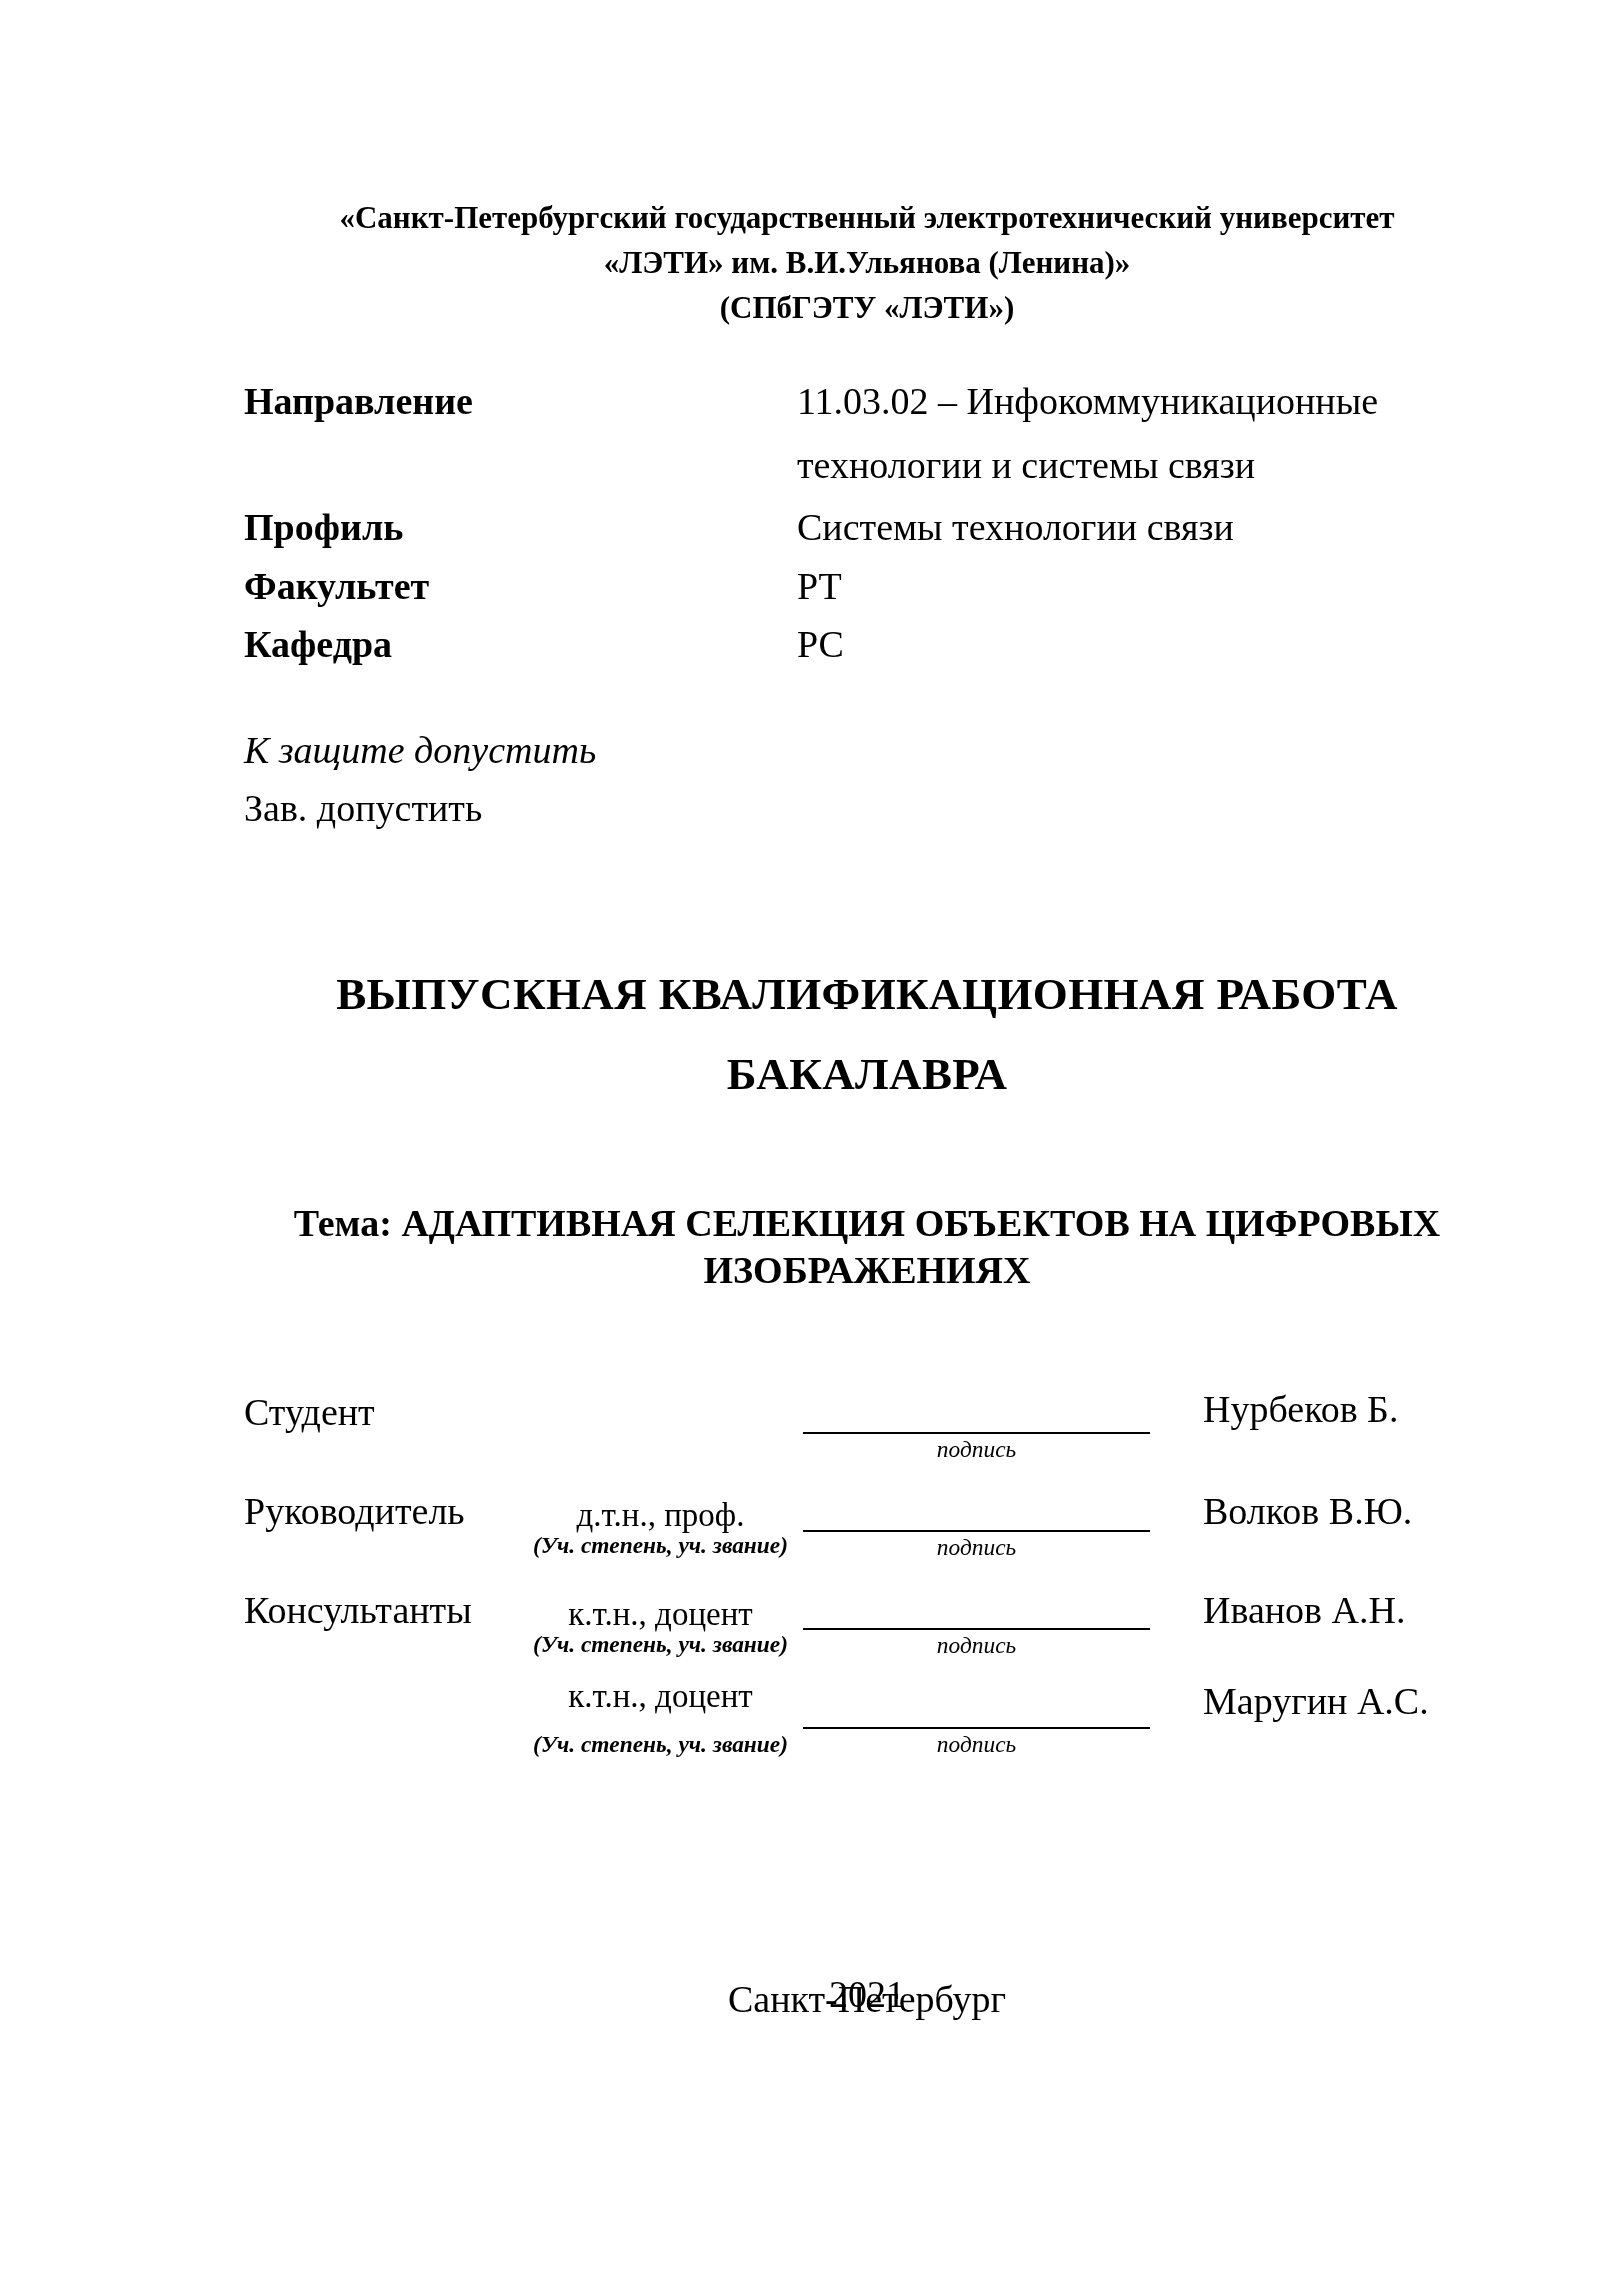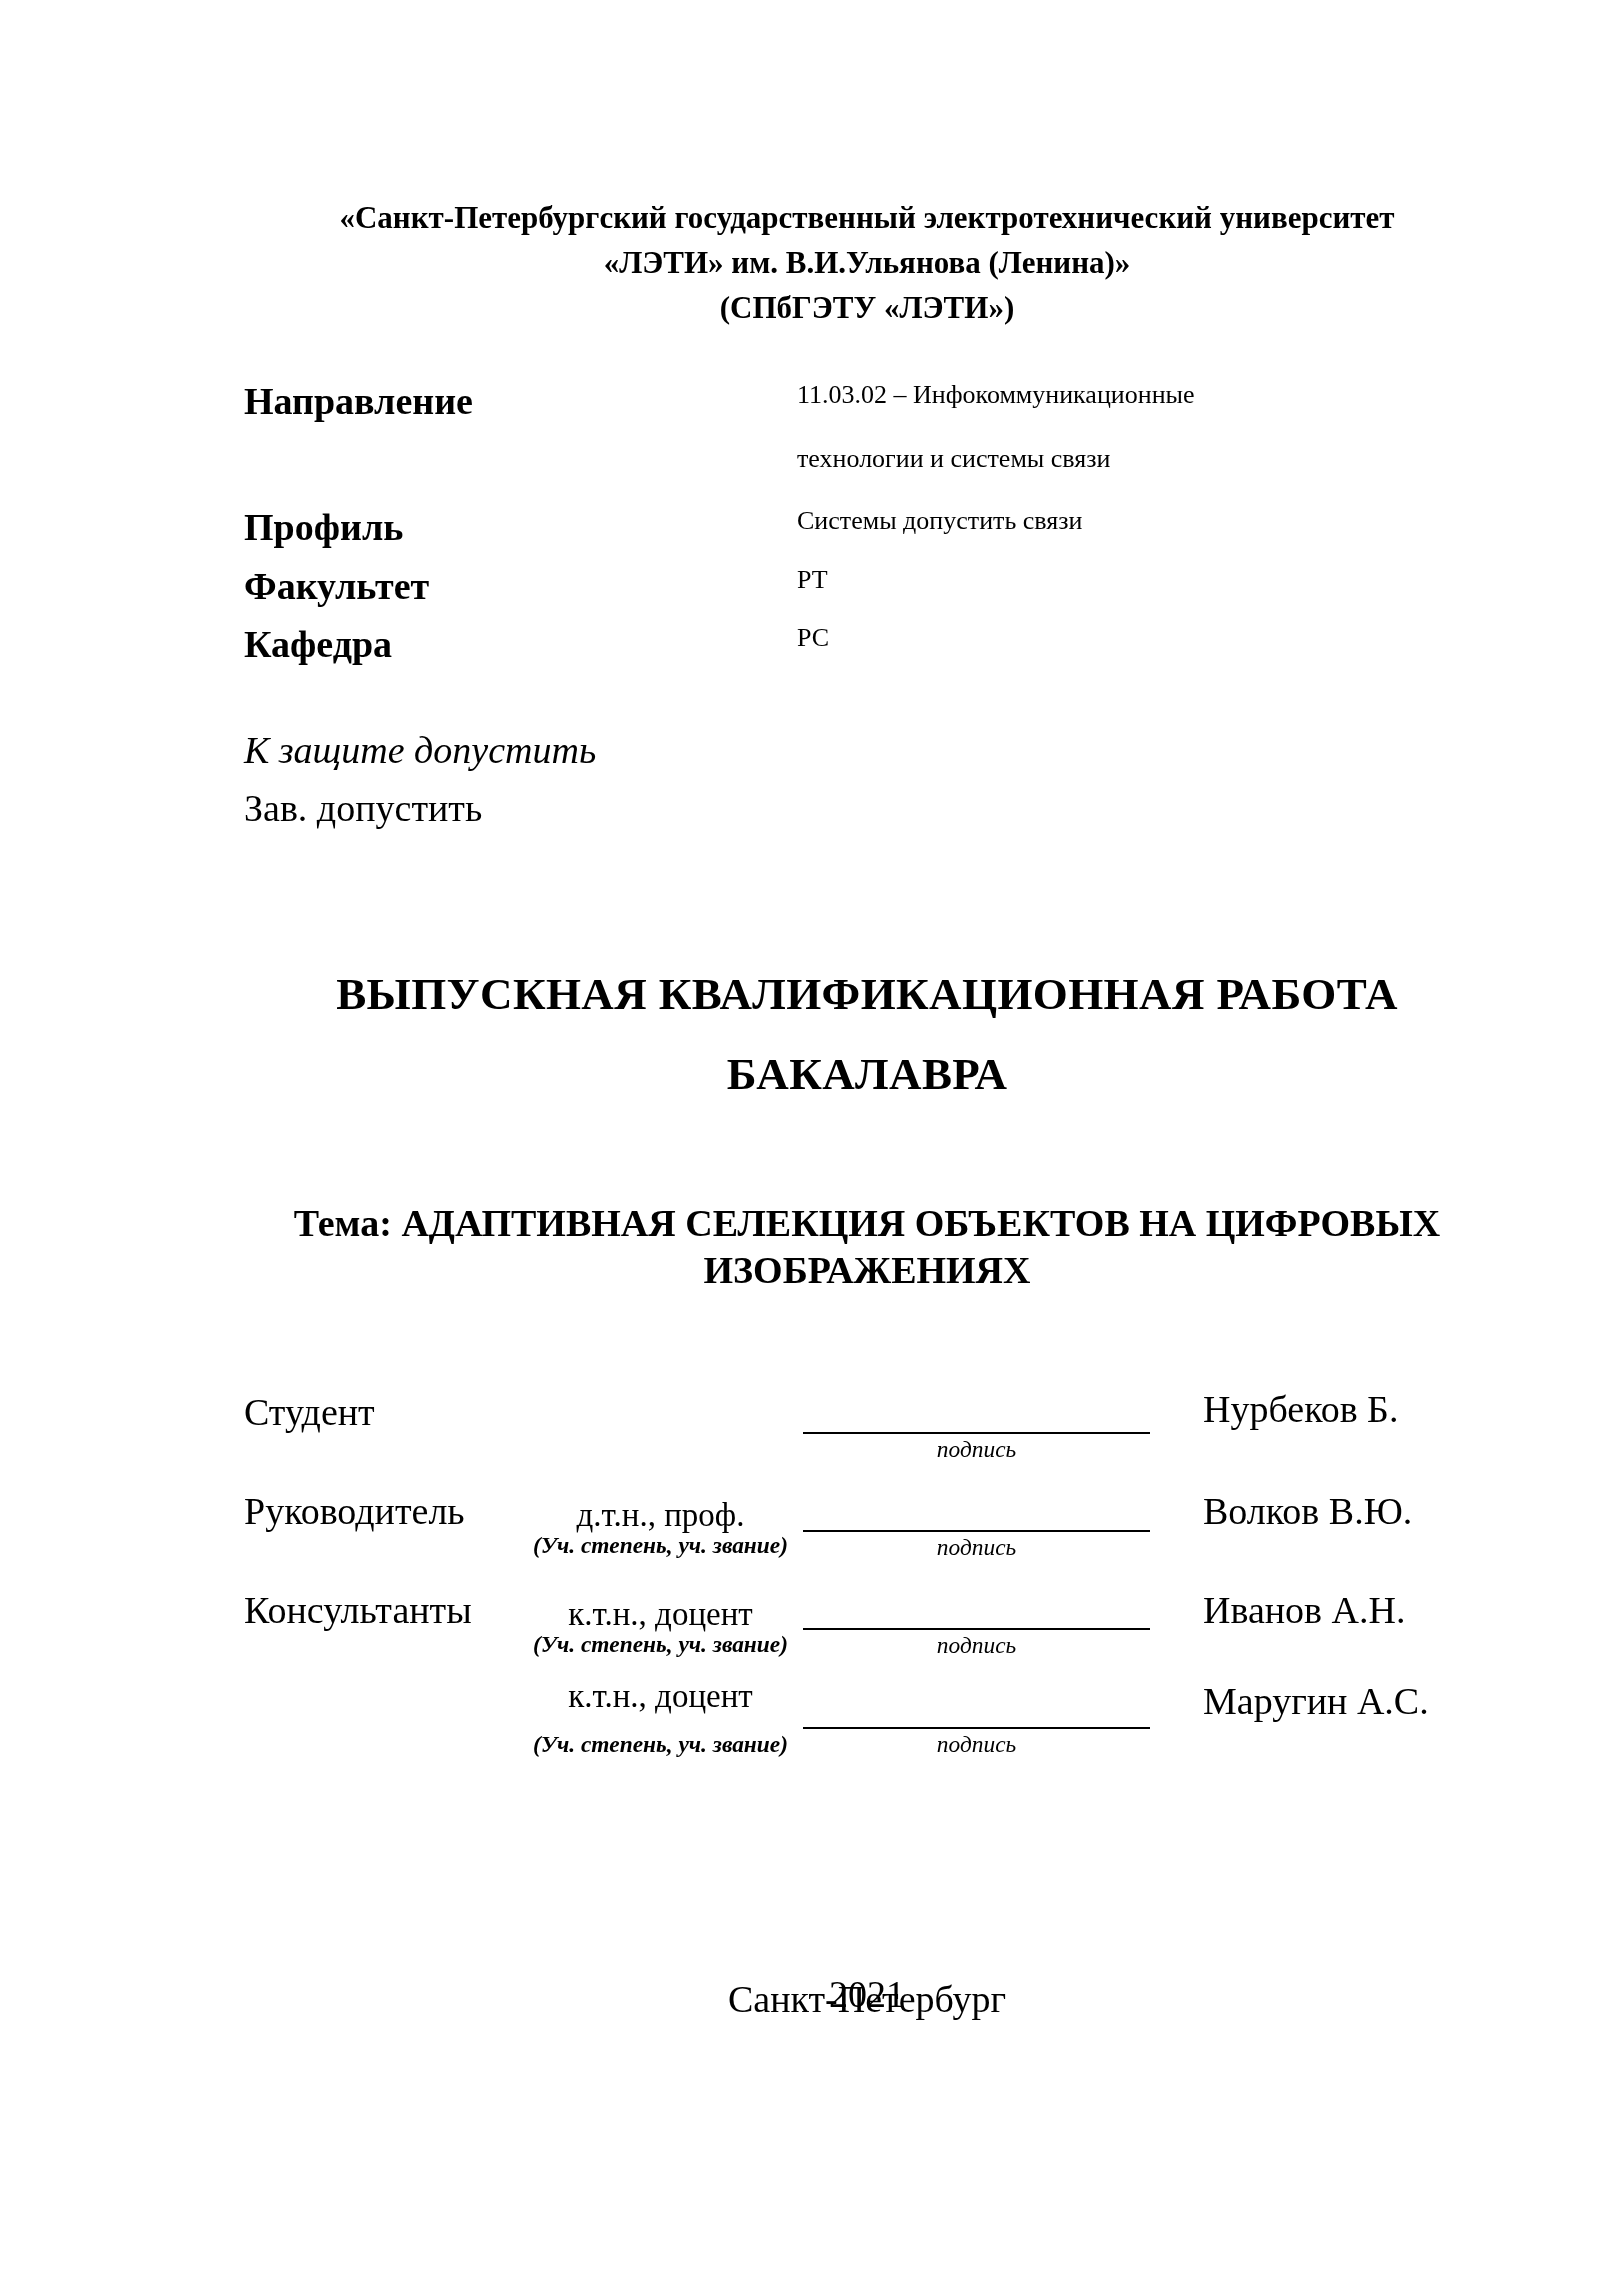--- a/index.html
+++ b/index.html
@@ -35,21 +35,21 @@
 
   .lbl {
     left: 244px;
     font-size: 38px;
     font-weight: bold;
     line-height: 1.15;
     white-space: nowrap;
   }
   .val {
     left: 797px;
-    font-size: 26px;
+    font-size: 38px;
     line-height: 1.15;
     white-space: nowrap;
   }
   .plain {
     left: 244px;
     font-size: 38px;
     line-height: 1.15;
     white-space: nowrap;
   }
   .italic { font-style: italic; }
@@ -125,21 +125,21 @@
     <div>«Санкт-Петербургский государственный электротехнический университет</div>
     <div>«ЛЭТИ» им. В.И.Ульянова (Ленина)»</div>
     <div>(СПбГЭТУ «ЛЭТИ»)</div>
   </div>
 
   <div class="abs lbl" style="top:380px">Направление</div>
   <div class="abs val" style="top:380px">11.03.02 – Инфокоммуникационные</div>
   <div class="abs val" style="top:444px">технологии и системы связи</div>
 
   <div class="abs lbl" style="top:506px">Профиль</div>
-  <div class="abs val" style="top:506px">Системы допустить связи</div>
+  <div class="abs val" style="top:506px">Системы технологии связи</div>
 
   <div class="abs lbl" style="top:565px">Факультет</div>
   <div class="abs val" style="top:565px">РТ</div>
 
   <div class="abs lbl" style="top:623px">Кафедра</div>
   <div class="abs val" style="top:623px">РС</div>
 
   <div class="abs plain italic" style="top:729px">К защите допустить</div>
   <div class="abs plain" style="top:787px">Зав. допустить</div>
 

